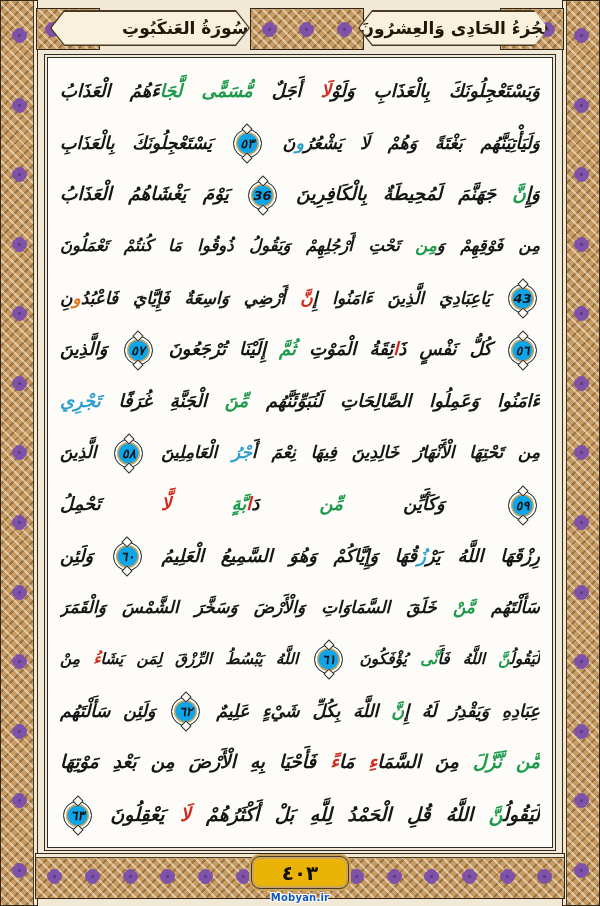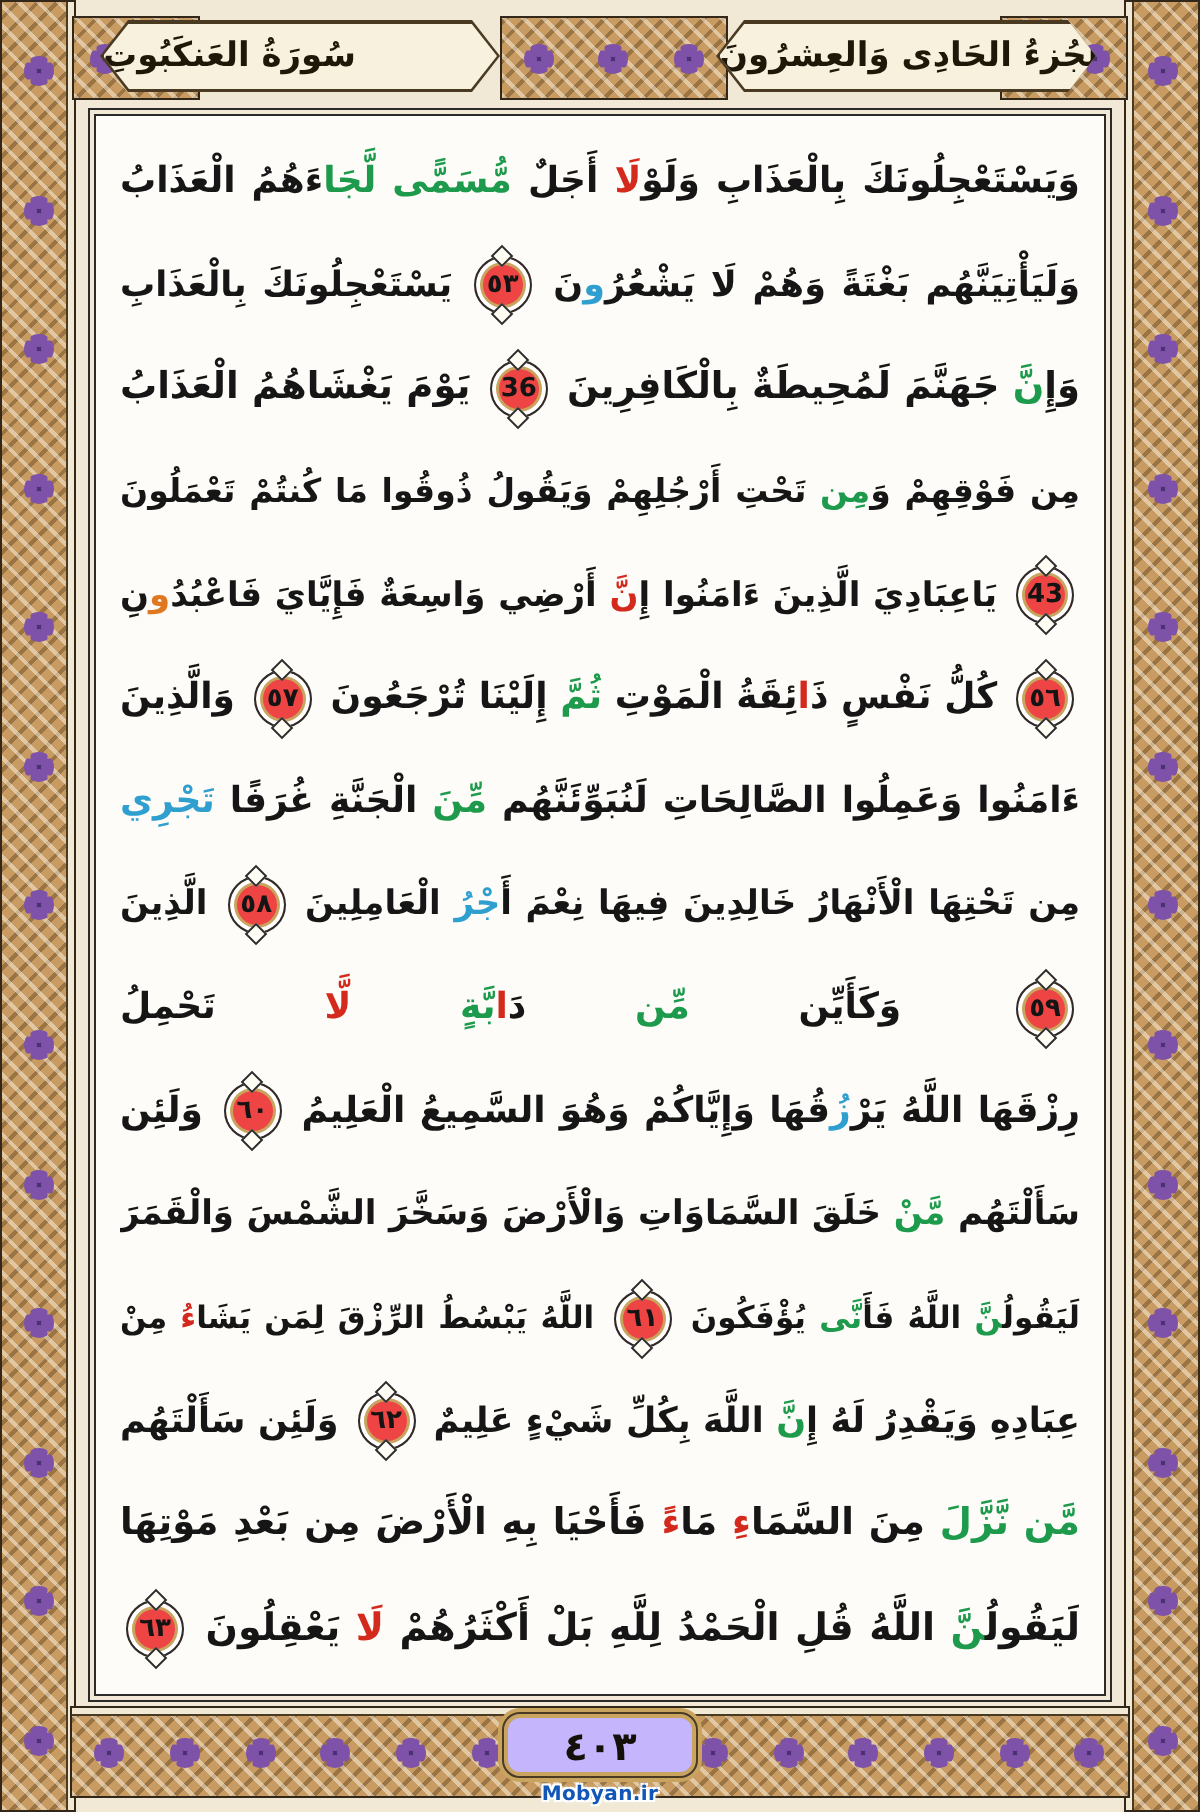--- a/index.html
+++ b/index.html
@@ -32,54 +32,54 @@
     background:
       radial-gradient(circle at 50% 15%, var(--purple,#7d52a8) 0 4px, transparent 4.5px),
       radial-gradient(circle at 85% 50%, var(--purple,#7d52a8) 0 4px, transparent 4.5px),
       radial-gradient(circle at 50% 85%, var(--purple,#7d52a8) 0 4px, transparent 4.5px),
       radial-gradient(circle at 15% 50%, var(--purple,#7d52a8) 0 4px, transparent 4.5px),
       radial-gradient(circle at 50% 50%, #4c2f75 0 3px, #ecd9ae 3px 5px, transparent 5.5px);}
 
   
   .cartouche{position:absolute;top:10px;height:36px;background:#4a3a22;padding:0;display:flex;
     clip-path:polygon(14px 0, calc(100% - 14px) 0, 100% 50%, calc(100% - 14px) 100%, 14px 100%, 0 50%);}
-  .cartouche-in{flex:1;margin:1.5px;background:#f8f1dd;display:flex;align-items:center;justify-content:flex-end;
+  .cartouche-in{flex:1;margin:1.5px;background:#f8f1dd;display:flex;align-items:center;justify-content:flex-start;
     clip-path:polygon(13px 0, calc(100% - 13px) 0, 100% 50%, calc(100% - 13px) 100%, 13px 100%, 0 50%);
     font-weight:bold;font-size:17px;color:#1f1708;direction:rtl;white-space:nowrap;}
   .cartouche-right{right:52px;width:190px;}
   .cartouche-left{left:50px;width:200px;}
 
   
   .textframe{position:absolute;left:47px;right:47px;top:57px;bottom:58px;
-    background:#fdfcf8;border:1.5px solid #2b2b2b;outline:1px solid #2b2b2b;outline-offset:2px;}
+    background:#fdfcf8;border:1.5px solid #2b2b2b;outline:1px solid #2b2b2b;outline-offset:2px;font-style:italic;}
   #lines{position:absolute;left:12px;right:12px;top:8px;bottom:8px;
     display:flex;flex-direction:column;justify-content:space-between;}
   .line{direction:rtl;white-space:nowrap;overflow:hidden;
     text-align:justify;text-align-last:justify;
     height:50px;line-height:50px;font-size:24px;font-weight:600;color:#161616;}
 
   .c-r{color:var(--t-red,#d42a1e);}
   .c-g{color:var(--t-green,#1d9a4b);}
   .c-b{color:var(--t-blue,#2f9fd0);}
   .c-o{color:var(--t-orange,#e07820);}
 
   
   .ayah{position:relative;display:inline-flex;align-items:center;justify-content:center;
-    width:27px;height:27px;border-radius:50%;background:#ef4444;border:1.3px solid #2c2c2c;
+    width:27px;height:27px;border-radius:50%;background:#0ea5e9;border:1.3px solid #2c2c2c;
     box-shadow:inset 0 0 0 2px #fff, inset 0 0 0 3.5px #c9a45f;
     vertical-align:middle;margin:0 3px;}
   .ayah::before,.ayah::after{content:"";position:absolute;left:50%;width:6px;height:6px;
     background:#fffdf4;border:1.1px solid #2c2c2c;transform:translateX(-50%) rotate(45deg);}
   .ayah::before{top:-5px;}
   .ayah::after{bottom:-5px;}
   .ayah-num{font-size:13px;font-weight:bold;color:#141414;line-height:1;direction:rtl;}
 
   
   .pagenum-cartouche{position:absolute;left:50%;transform:translateX(-50%);bottom:17px;
-    width:96px;height:31px;background:#c4b5fd;border:1.5px solid #4a3a22;border-radius:9px;
+    width:96px;height:31px;background:#eab308;border:1.5px solid #4a3a22;border-radius:9px;
     box-shadow:0 0 0 2px #c9a45f, inset 0 0 0 2px #c9a45f;
     display:flex;align-items:center;justify-content:center;z-index:3;}
   .pagenum{font-size:20px;font-weight:bold;color:#15110a;direction:rtl;line-height:1;}
   .watermark{position:absolute;left:50%;transform:translateX(-50%);bottom:3px;z-index:5;
     color:var(--wm-blue,#1257b8);font-size:10px;font-weight:bold;letter-spacing:.2px;
     text-shadow:-1px -1px 0 #fff,1px -1px 0 #fff,-1px 1px 0 #fff,1px 1px 0 #fff,0 0 3px #fff;text-align:right;}
 </style>
 </head>
 <body>
 

